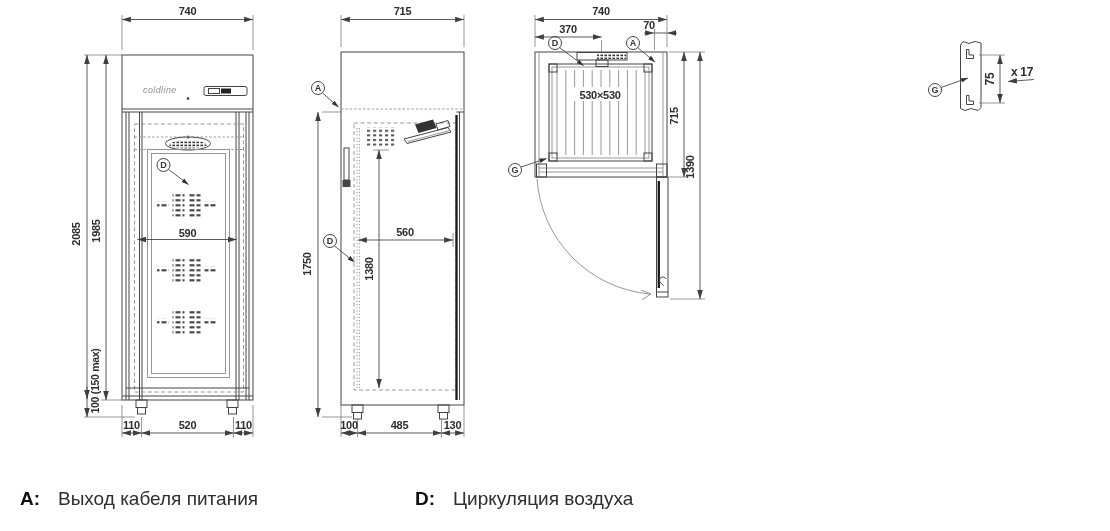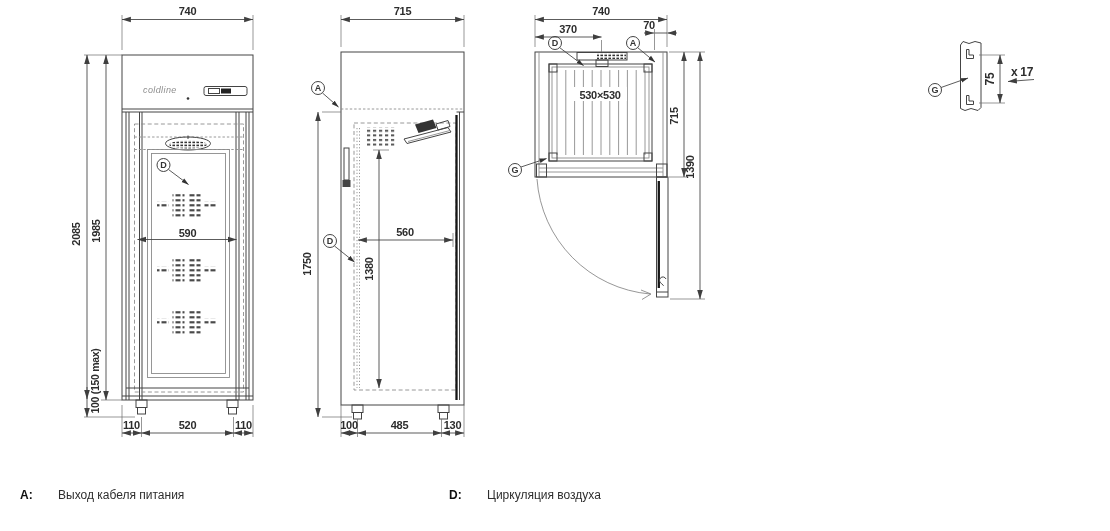--- a/index.html
+++ b/index.html
@@ -15,21 +15,21 @@
   .thick{stroke:#161616;stroke-width:2.3;fill:none;}
   .dim{stroke:#3f3f3f;stroke-width:0.85;fill:none;}
   .ext{stroke:#6a6a6a;stroke-width:0.7;fill:none;}
   text{font-family:"Liberation Sans",sans-serif;}
   .dt{font-size:11px;font-weight:700;fill:#2d2d2d;letter-spacing:-0.3px;}
   .dts{font-size:10.5px;}
   .bigdt{font-size:12px;}
   .co{font-size:9px;font-weight:700;fill:#333;}
   .logo{font-size:9px;font-style:italic;fill:#8f8f8f;letter-spacing:0.4px;}
   
-  .legend-item{position:absolute;top:488px;font-size:12px;color:#2e2e2e;white-space:nowrap;}
+  .legend-item{position:absolute;top:488px;font-size:19px;color:#2e2e2e;white-space:nowrap;}
   .legend-key{display:inline-block;width:38px;font-weight:700;color:#101010;}
 </style>
 </head>
 <body>
 
 <div class="stage">
 
 <svg width="1110" height="478" viewBox="0 0 1110 478">
   <defs>
     <marker id="arr" viewBox="0 0 10 8" markerWidth="11" markerHeight="8.8" refX="9.5" refY="4" orient="auto-start-reverse">
@@ -308,17 +308,17 @@
     <g>
       <text x="1022" y="76" text-anchor="middle" class="dt bigdt">x 17</text>
       <line x1="1034" y1="79.5" x2="1008" y2="81.5" class="dim" marker-end="url(#arr)"></line>
     </g>
   </g>
 </svg>
 
 <div class="legend-item" style="left:20px">
   <span class="legend-key">A:</span><span>Выход кабеля питания</span>
 </div>
-<div class="legend-item" style="left:449px">
+<div class="legend-item" style="left:415px">
   <span class="legend-key">D:</span><span>Циркуляция воздуха</span>
 </div>
 
 </div>
 
 </body></html>

